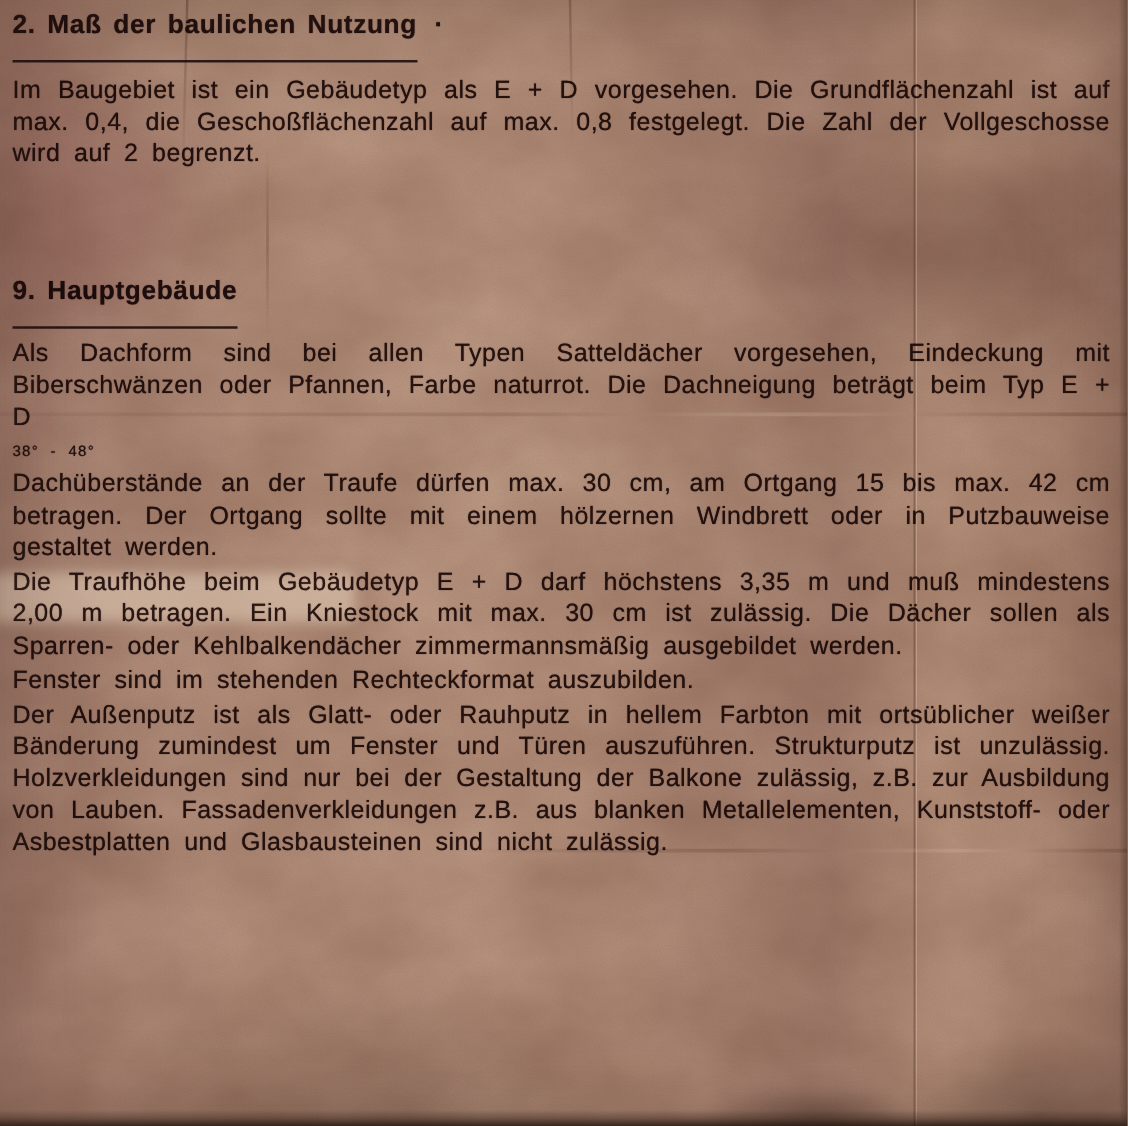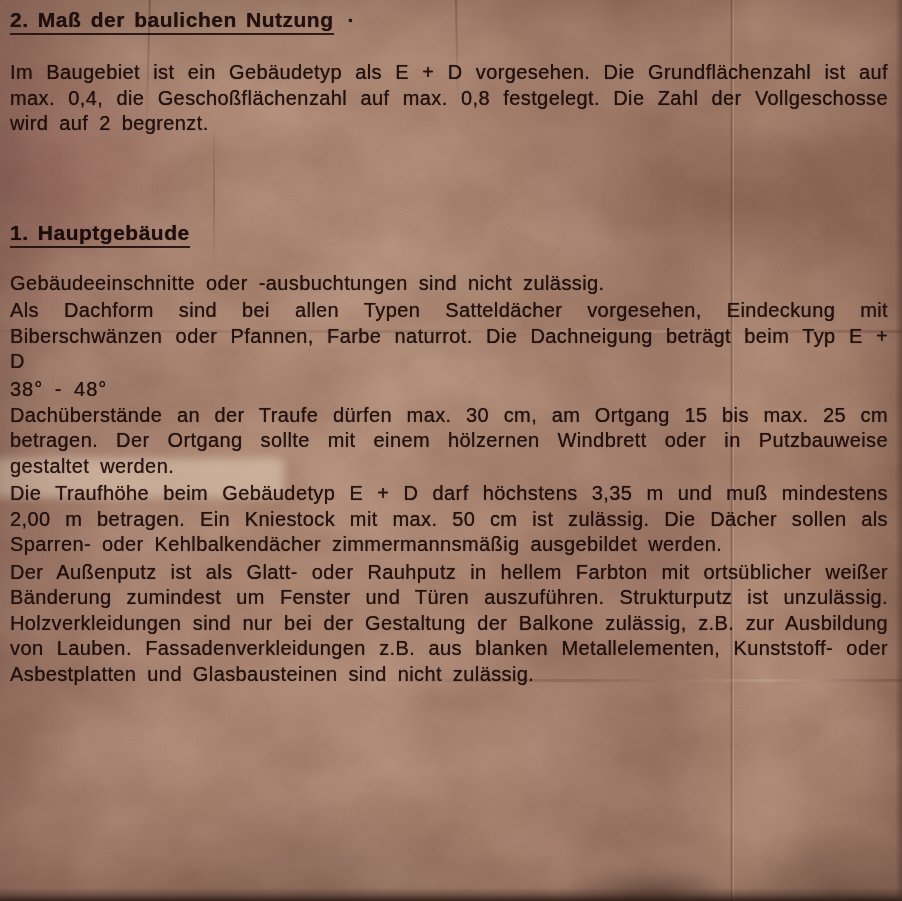--- a/index.html
+++ b/index.html
@@ -61,26 +61,26 @@
     word-spacing:5px;
     text-align:justify;
     text-shadow:0 0 0.9px rgba(58,33,37,0.85);
     filter:blur(0.25px);
   }
   .heading{
     font-size:21px;font-weight:bold;line-height:24px;
     color:#2e1a1d;letter-spacing:0.5px;word-spacing:3px;
     text-align:left;
   }
-  .heading .u{border-bottom:2.5px solid rgba(46,26,29,0.9);padding-bottom:2px;}
+  .heading .u{border-bottom:2.5px solid rgba(46,26,29,0.9);padding-bottom:17px;}
   .heading .dot{margin-left:14px;font-weight:bold;}
   .h-s2{margin:2px 0 28px 0;}
   .h-s3{margin:84px 0 26px 0;}
   p{margin:0 0 2px 0;}
-  .degrees{font-size:20px;line-height:24px;letter-spacing:1px;text-align:left;}
+  .degrees{font-size:12px;line-height:24px;letter-spacing:1px;text-align:left;}
 </style>
 </head>
 <body>
 
 <div class="scan">
 
   <svg class="grain" width="902" height="901" viewBox="0 0 902 901" xmlns="http://www.w3.org/2000/svg">
     <defs>
       <filter id="f-blotch" x="-5%" y="-5%" width="110%" height="110%">
         <feTurbulence type="fractalNoise" baseFrequency="0.010 0.014" numOctaves="4" seed="8"></feTurbulence>
@@ -109,28 +109,28 @@
 
   <div class="page-text">
 
     <div class="heading h-s2">
       <span class="u">2. Maß der baulichen Nutzung</span><span class="dot">·</span>
     </div>
 
     <p>Im Baugebiet ist ein Gebäudetyp als E + D vorgesehen. Die Grundflächenzahl ist auf max. 0,4, die Geschoßflächenzahl auf max. 0,8 festgelegt. Die Zahl der Vollgeschosse wird auf 2 begrenzt.</p>
 
     <div class="heading h-s3">
-      <span class="u">1. Hauptgebäude</span>
+      <span class="u">9. Hauptgebäude</span>
     </div>
 
-    <p>Gebäudeeinschnitte oder -ausbuchtungen sind nicht zulässig.</p>
     <p>Als Dachform sind bei allen Typen Satteldächer vorgesehen, Eindeckung mit Biberschwänzen oder Pfannen, Farbe naturrot. Die Dachneigung beträgt beim Typ E + D</p>
     <p class="degrees">38° - 48°</p>
-    <p>Dachüberstände an der Traufe dürfen max. 30 cm, am Ortgang 15 bis max. 25 cm betragen. Der Ortgang sollte mit einem hölzernen Windbrett oder in Putzbauweise gestaltet werden.</p>
-    <p>Die Traufhöhe beim Gebäudetyp E + D darf höchstens 3,35 m und muß mindestens 2,00 m betragen. Ein Kniestock mit max. 50 cm ist zulässig. Die Dächer sollen als Sparren- oder Kehlbalkendächer zimmermannsmäßig ausgebildet werden.</p>
+    <p>Dachüberstände an der Traufe dürfen max. 30 cm, am Ortgang 15 bis max. 42 cm betragen. Der Ortgang sollte mit einem hölzernen Windbrett oder in Putzbauweise gestaltet werden.</p>
+    <p>Die Traufhöhe beim Gebäudetyp E + D darf höchstens 3,35 m und muß mindestens 2,00 m betragen. Ein Kniestock mit max. 30 cm ist zulässig. Die Dächer sollen als Sparren- oder Kehlbalkendächer zimmermannsmäßig ausgebildet werden.</p>
+    <p>Fenster sind im stehenden Rechteckformat auszubilden.</p>
     <p>Der Außenputz ist als Glatt- oder Rauhputz in hellem Farbton mit ortsüblicher weißer Bänderung zumindest um Fenster und Türen auszuführen. Strukturputz ist unzulässig. Holzverkleidungen sind nur bei der Gestaltung der Balkone zulässig, z.B. zur Ausbildung von Lauben. Fassadenverkleidungen z.B. aus blanken Metallelementen, Kunststoff- oder Asbestplatten und Glasbausteinen sind nicht zulässig.</p>
 
   </div>
 
   <div class="edge-bottom"></div>
   <div class="edge-right"></div>
   <div class="vignette"></div>
 
 </div>
 

